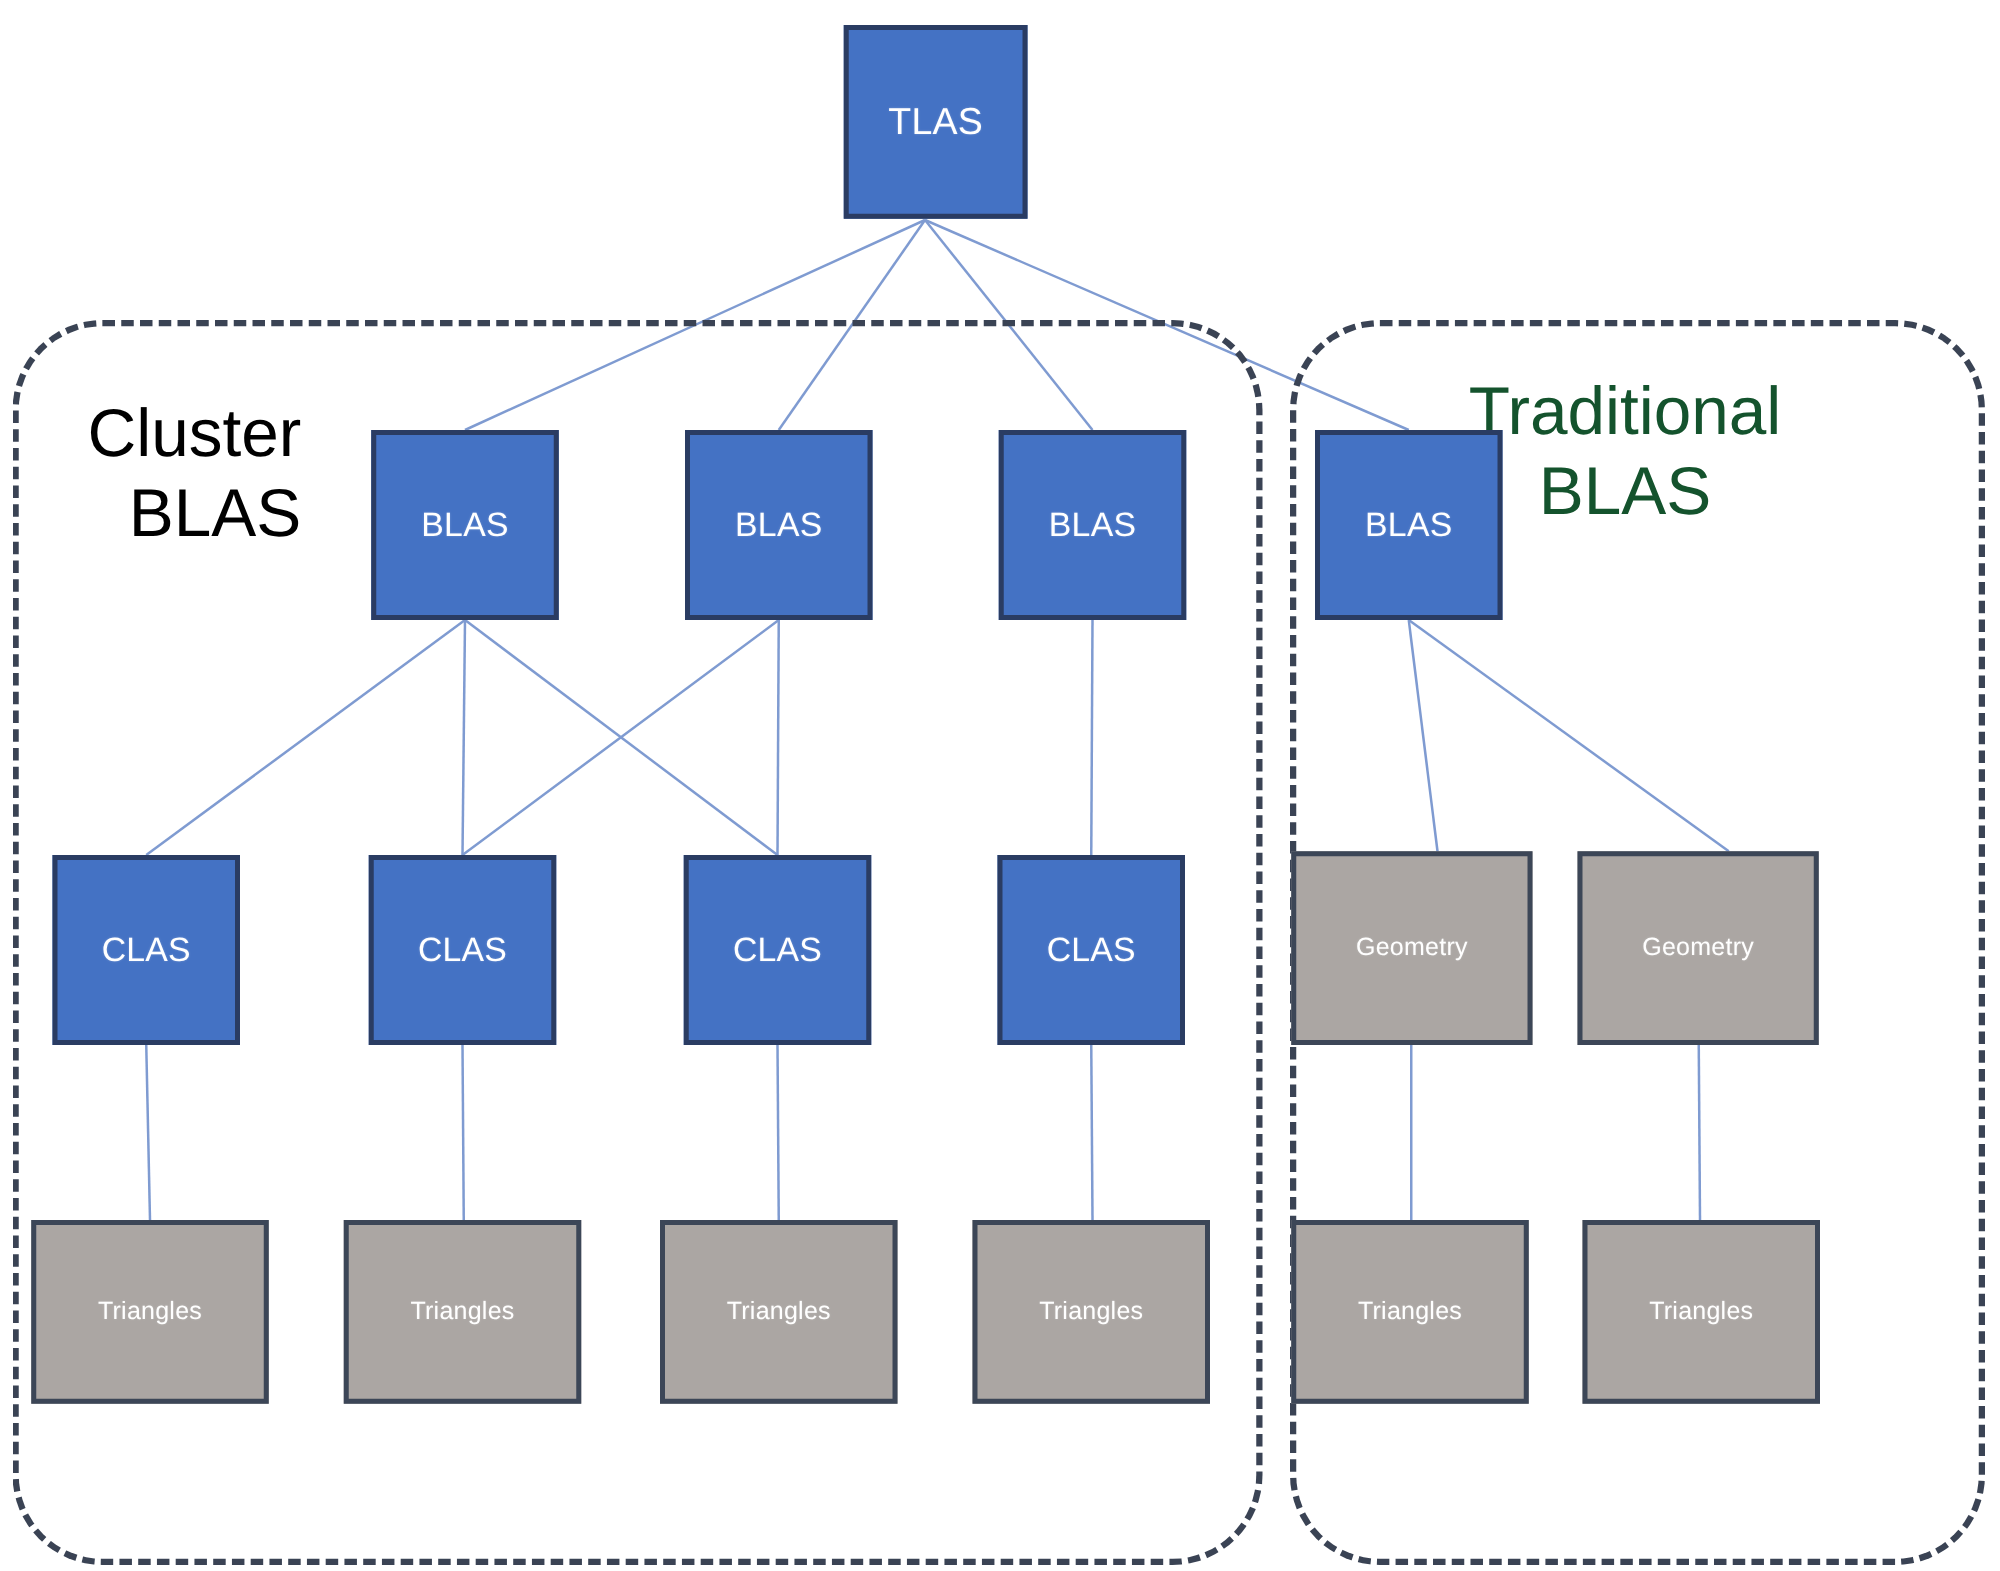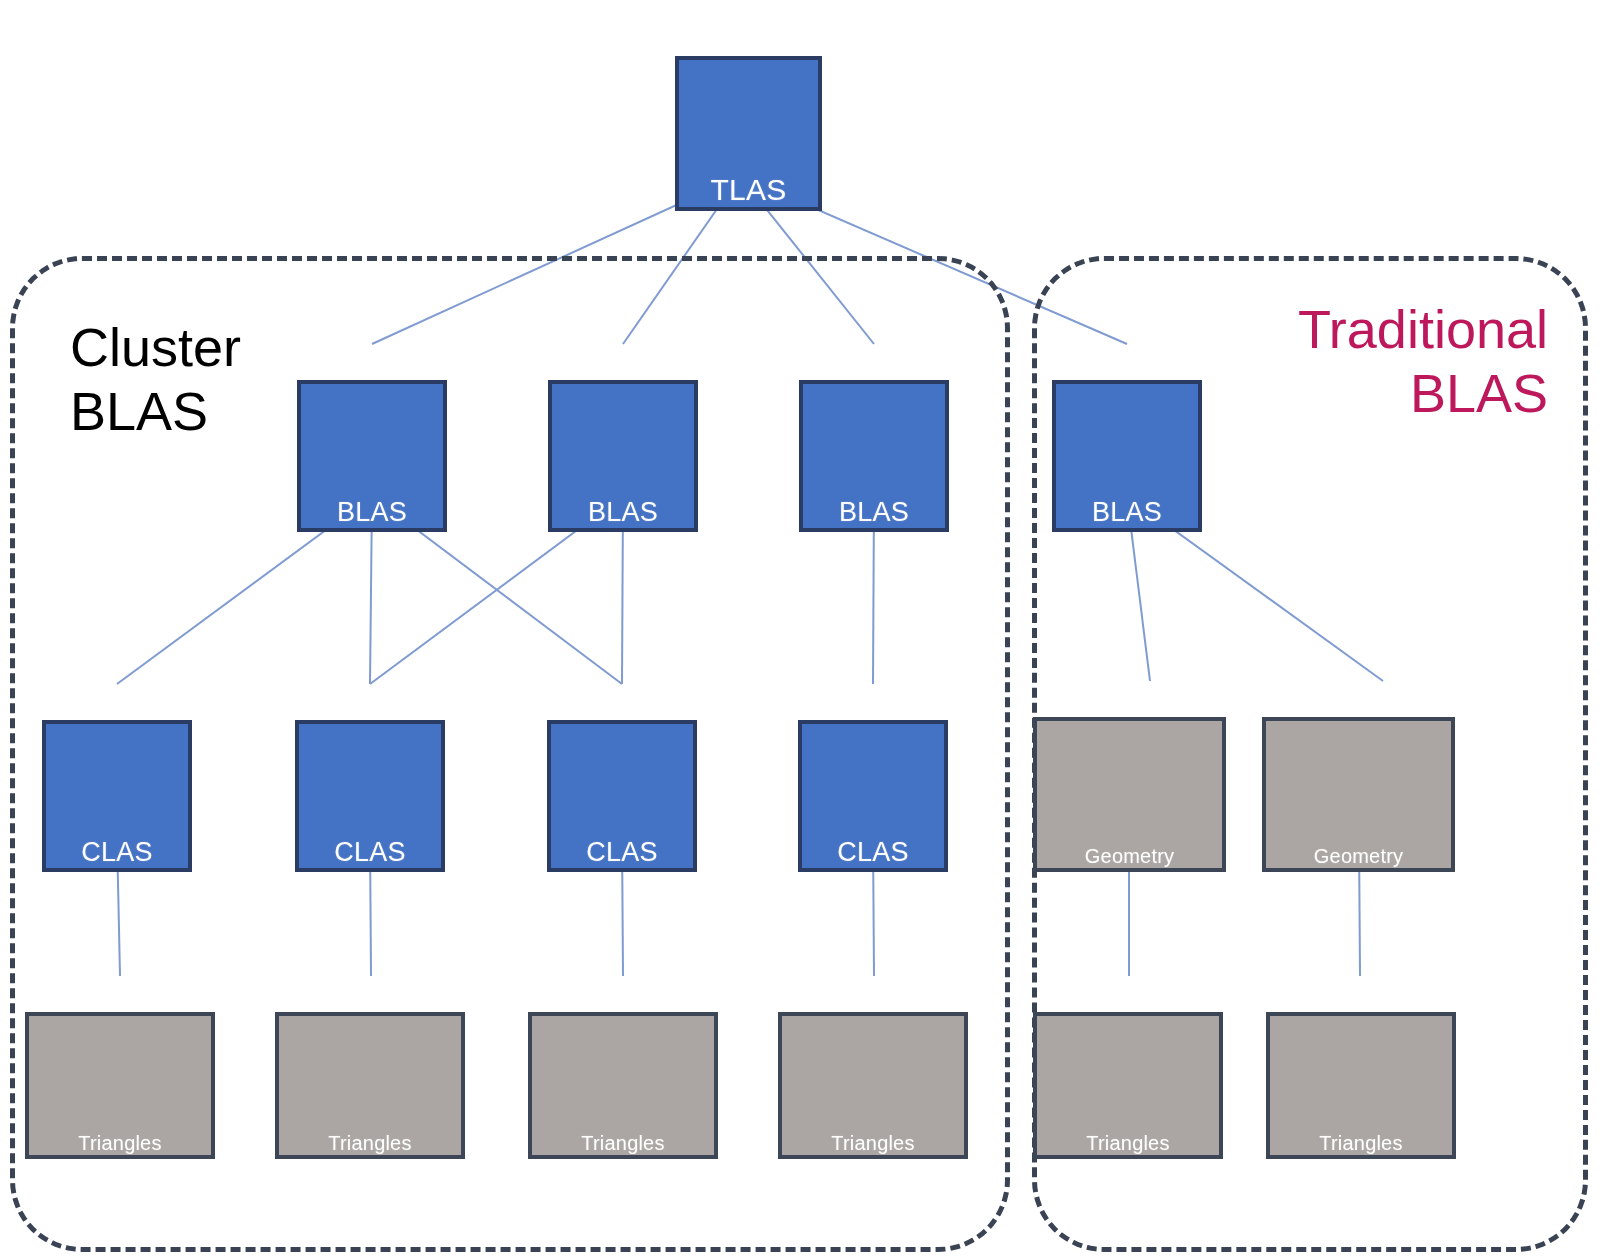--- a/index.html
+++ b/index.html
@@ -23,26 +23,25 @@
     color:#000000;
     font-size:54px;
     line-height:1.18;
     font-weight:400;
     white-space:pre-line;
   }
   .node{
     position:absolute;
     box-sizing:border-box;
     display:flex;
-    align-items:flex-end;
+    align-items:center;
     justify-content:center;
     color:#ffffff;
     text-shadow:0 0 2px rgba(255,255,255,.25);
     letter-spacing:.2px;
-    margin-top:36px;
   }
   .node.blue{
     background:#4472C4;
     border:4px solid #2a3c63;
     font-size:27px;
   }
   .node.blue.tlas{font-size:30px;}
   .node.gray{
     background:#ABA6A3;
     border:4px solid #3c4657;
@@ -70,24 +69,24 @@
       <line x1="117" y1="836" x2="120" y2="976" stroke="#7f9bd1" stroke-width="2"></line>
       <line x1="370" y1="836" x2="371" y2="976" stroke="#7f9bd1" stroke-width="2"></line>
       <line x1="622" y1="836" x2="623" y2="976" stroke="#7f9bd1" stroke-width="2"></line>
       <line x1="873" y1="836" x2="874" y2="976" stroke="#7f9bd1" stroke-width="2"></line>
       <line x1="1129" y1="836" x2="1129" y2="976" stroke="#7f9bd1" stroke-width="2"></line>
       <line x1="1359" y1="836" x2="1360" y2="976" stroke="#7f9bd1" stroke-width="2"></line>
     </svg>
 
   <div id="groups">
       <div class="group-box" style="left: 10px; top: 256px; width: 1000px; height: 996px; border-color: rgb(58, 67, 84);"></div>
-      <div class="group-label" style="color: rgb(0, 0, 0); left: 70px; top: 316px; text-align: left;">Cluster
+      <div class="group-label" style="color: rgb(0, 0, 0); left: 70px; top: 316px; text-align: right;">Cluster
 BLAS</div>
       <div class="group-box" style="left: 1032px; top: 256px; width: 556px; height: 996px; border-color: rgb(58, 67, 84);"></div>
-      <div class="group-label" style="color: #be185d; left: 1052px; top: 298px; width: 496px; text-align: right;">Traditional
+      <div class="group-label" style="color: #14532d; left: 1052px; top: 298px; width: 496px; text-align: center;">Traditional
 BLAS</div>
     </div>
   <div id="nodes">
       <div class="node blue tlas" style="left: 675px; top: 20px; width: 147px; height: 155px; background: rgb(68, 114, 196); border-color: rgb(42, 60, 99);">
         <span style="color: rgb(255, 255, 255);">TLAS</span>
       </div>
       <div class="node blue" style="left: 297px; top: 344px; width: 150px; height: 152px; background: rgb(68, 114, 196); border-color: rgb(42, 60, 99);">
         <span style="color: rgb(255, 255, 255);">BLAS</span>
       </div>
       <div class="node blue" style="left: 548px; top: 344px; width: 150px; height: 152px; background: rgb(68, 114, 196); border-color: rgb(42, 60, 99);">

